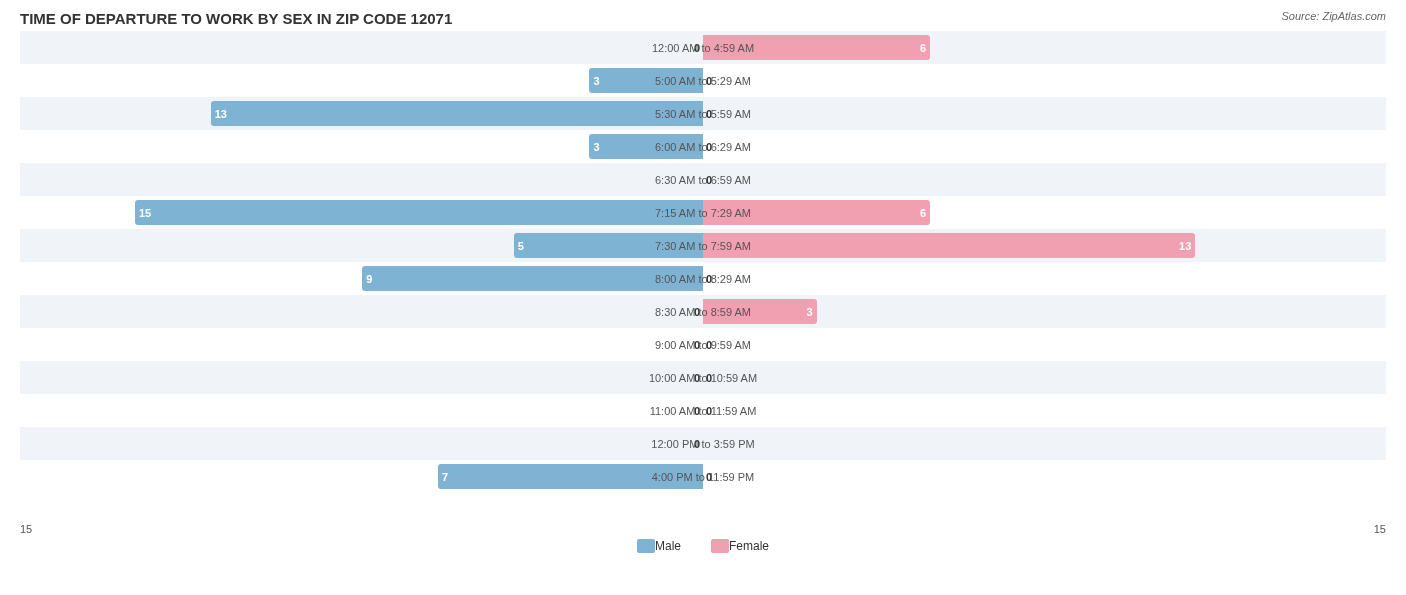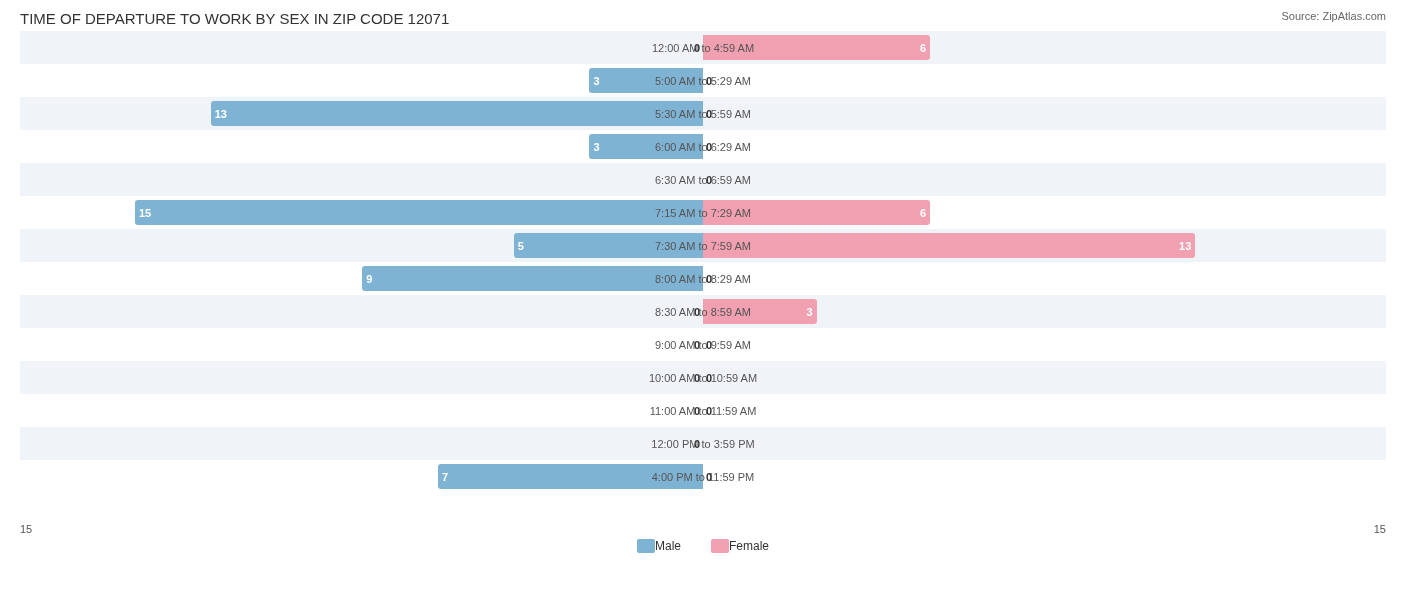--- a/index.html
+++ b/index.html
@@ -11,31 +11,32 @@
       overflow: hidden;
     }
     .chart-container {
       width: 1406px;
       height: 595px;
       padding: 10px 20px 40px 20px;
       position: relative;
     }
     .chart-title {
       font-size: 15px;
-      font-weight: normal;
+      font-weight: bold;
       color: #333;
       text-align: left;
       margin-bottom: 4px;
     }
     .source-text {
       position: absolute;
       top: 10px;
       right: 20px;
       font-size: 11px;
       color: #666;
+      font-style: italic;
     }
     .chart-area {
       position: relative;
       width: 100%;
       height: calc(100% - 55px);
     }
     .row {
       display: flex;
       align-items: center;
       height: 33px;

